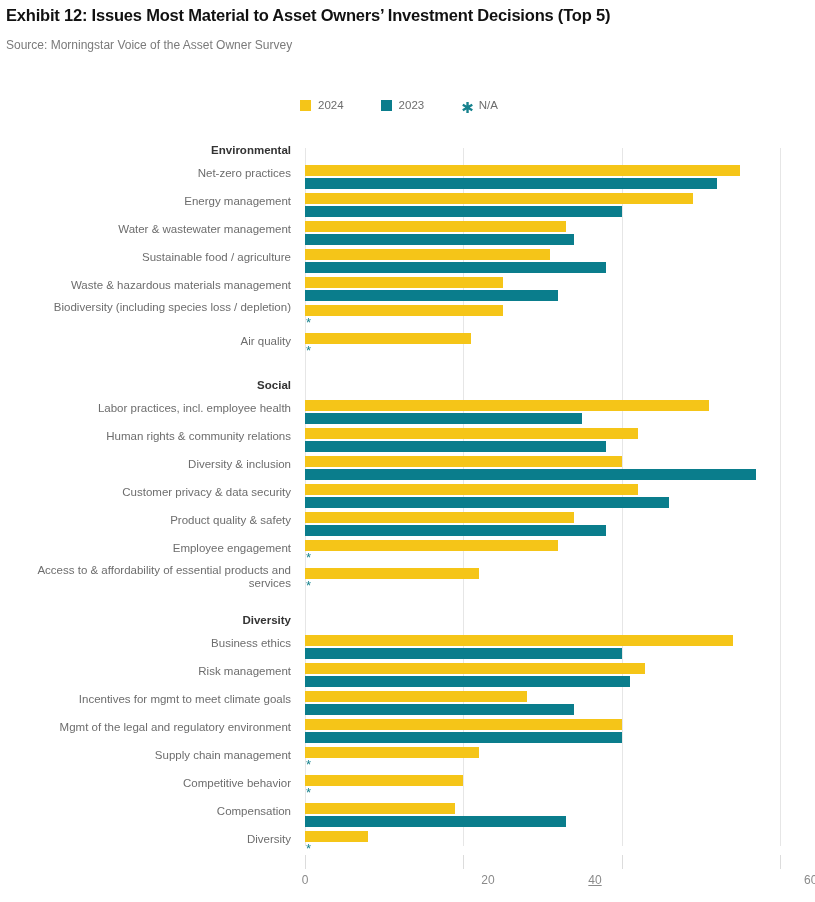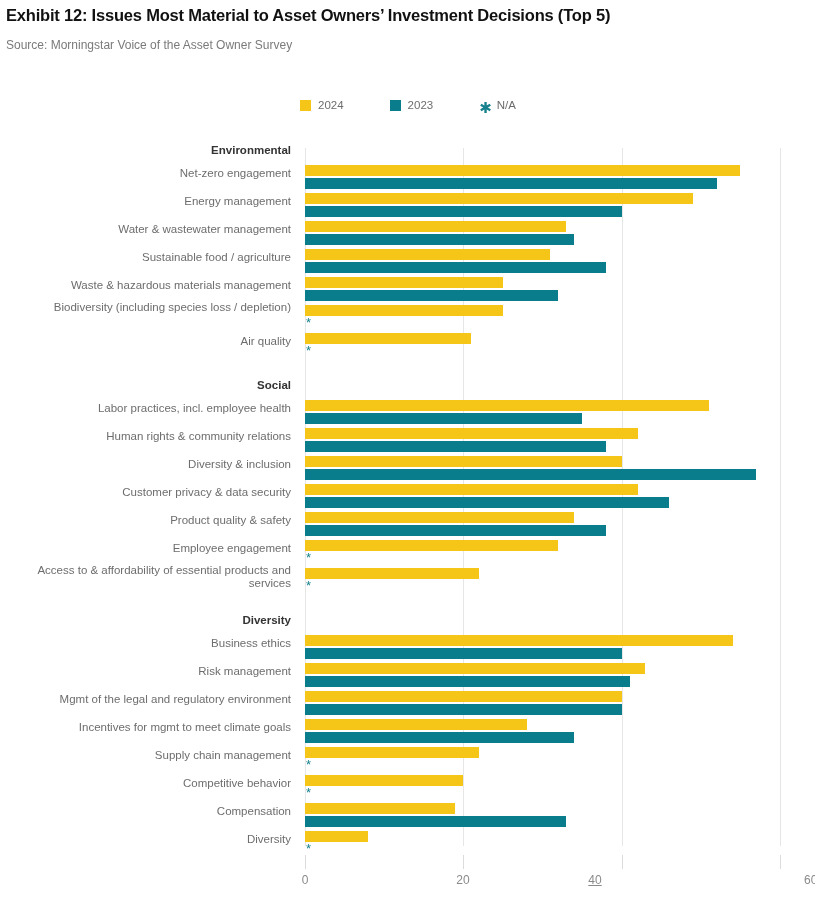--- a/index.html
+++ b/index.html
@@ -13,21 +13,21 @@
     font-size:16.5px;font-weight:bold;color:#111111;
     letter-spacing:-0.2px;white-space:nowrap;
   }
   .source{
     position:absolute;left:6px;top:38px;
     font-size:12px;color:#7a7a7a;font-weight:normal;
   }
   
   .legend{
     position:absolute;left:300px;top:99px;
-    display:flex;align-items:center;gap:16px;
+    display:flex;align-items:center;gap:7px;
     font-size:11.5px;color:#6d6d6d;
   }
   .legend-item{display:flex;align-items:center;}
   .legend-item + .legend-item{margin-left:30px;justify-content:flex-end;}
   .swatch{width:11px;height:11px;display:inline-block;margin-right:7px;}
   .legend-star{
     color:#0d7a85;font-size:15px;line-height:11px;margin-right:5px;
     display:inline-block;transform:translateY(2px);
   }
   
@@ -104,21 +104,21 @@
       <div class="gridline" style="left: 305px;"></div>
       <div class="gridline" style="left: 463.333px;"></div>
       <div class="gridline" style="left: 621.667px;"></div>
       <div class="gridline" style="left: 780px;"></div>
     </div>
   <div class="rows">
       <div class="grp-head">
         <div class="glabel">Environmental</div>
       </div>
       <div class="row">
-        <div class="rlabel">Net-zero engagement</div>
+        <div class="rlabel">Net-zero practices</div>
         <div class="bar y" style="left: 305px; width: 435.417px; background: rgb(245, 197, 24);"></div>
         <div class="bar t" style="left: 305px; width: 411.667px; background: rgb(10, 125, 140);"></div>
       </div>
       <div class="row">
         <div class="rlabel">Energy management</div>
         <div class="bar y" style="left: 305px; width: 387.917px; background: rgb(245, 197, 24);"></div>
         <div class="bar t" style="left: 305px; width: 316.667px; background: rgb(10, 125, 140);"></div>
       </div>
       <div class="row">
         <div class="rlabel">Water &amp; wastewater management</div>
@@ -192,28 +192,28 @@
         <div class="rlabel">Business ethics</div>
         <div class="bar y" style="left: 305px; width: 427.5px; background: rgb(245, 197, 24);"></div>
         <div class="bar t" style="left: 305px; width: 316.667px; background: rgb(10, 125, 140);"></div>
       </div>
       <div class="row">
         <div class="rlabel">Risk management</div>
         <div class="bar y" style="left: 305px; width: 340.417px; background: rgb(245, 197, 24);"></div>
         <div class="bar t" style="left: 305px; width: 324.583px; background: rgb(10, 125, 140);"></div>
       </div>
       <div class="row">
+        <div class="rlabel">Incentives for mgmt to meet climate goals</div>
+        <div class="bar y" style="left: 305px; width: 221.667px; background: rgb(245, 197, 24);"></div>
+        <div class="bar t" style="left: 305px; width: 269.167px; background: rgb(10, 125, 140);"></div>
+      </div>
+      <div class="row">
         <div class="rlabel">Mgmt of the legal and regulatory environment</div>
         <div class="bar y" style="left: 305px; width: 316.667px; background: rgb(245, 197, 24);"></div>
         <div class="bar t" style="left: 305px; width: 316.667px; background: rgb(10, 125, 140);"></div>
-      </div>
-      <div class="row">
-        <div class="rlabel">Incentives for mgmt to meet climate goals</div>
-        <div class="bar y" style="left: 305px; width: 221.667px; background: rgb(245, 197, 24);"></div>
-        <div class="bar t" style="left: 305px; width: 269.167px; background: rgb(10, 125, 140);"></div>
       </div>
       <div class="row">
         <div class="rlabel">Supply chain management</div>
         <div class="bar y" style="left: 305px; width: 174.167px; background: rgb(245, 197, 24);"></div>
         <span class="na t" style="color: rgb(23, 130, 142);">*</span>
       </div>
       <div class="row">
         <div class="rlabel">Competitive behavior</div>
         <div class="bar y" style="left: 305px; width: 158.333px; background: rgb(245, 197, 24);"></div>
         <span class="na t" style="color: rgb(23, 130, 142);">*</span>
@@ -228,18 +228,18 @@
         <div class="bar y" style="left: 305px; width: 63.3333px; background: rgb(245, 197, 24);"></div>
         <span class="na t" style="color: rgb(23, 130, 142);">*</span>
       </div>
     </div>
 </div>
 
 <div class="axis">
     <div class="tick" style="left: 305px;"></div>
     <div class="ticklabel" style="left: 305px;">0</div>
     <div class="tick" style="left: 463.333px;"></div>
-    <div class="ticklabel" style="left: 463px; text-align: right;">20</div>
+    <div class="ticklabel" style="left: 488px; text-align: right;">20</div>
     <div class="tick" style="left: 621.667px;"></div>
     <div class="ticklabel" style="left: 595px; text-decoration: underline;">40</div>
     <div class="tick" style="left: 780px;"></div>
     <div class="ticklabel" style="left: 780px; margin-left: 36px;">60%</div>
   </div>
 
 </body></html>

